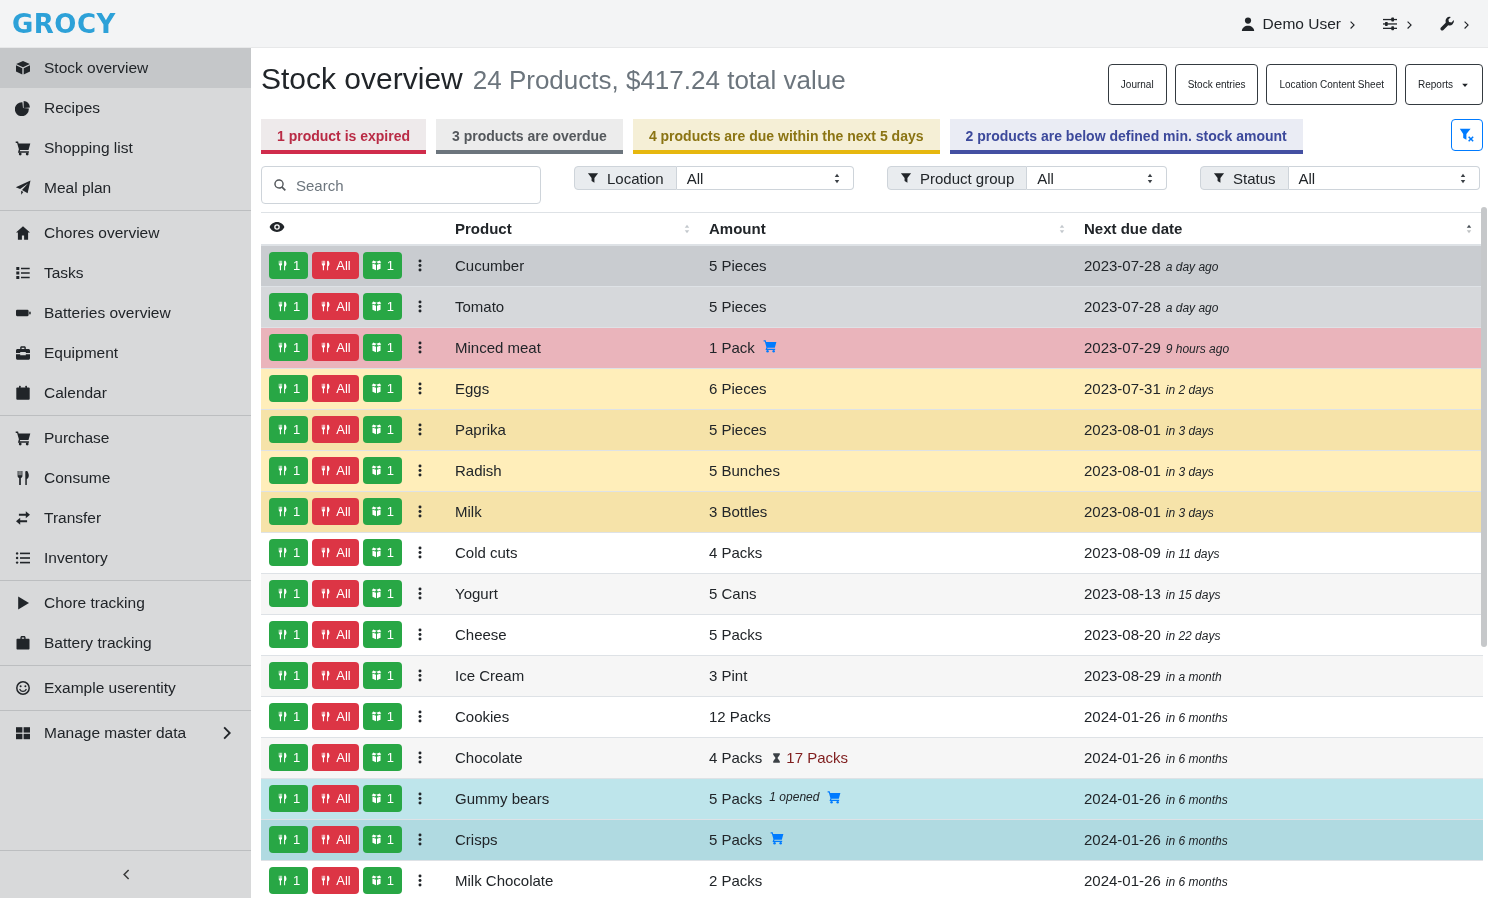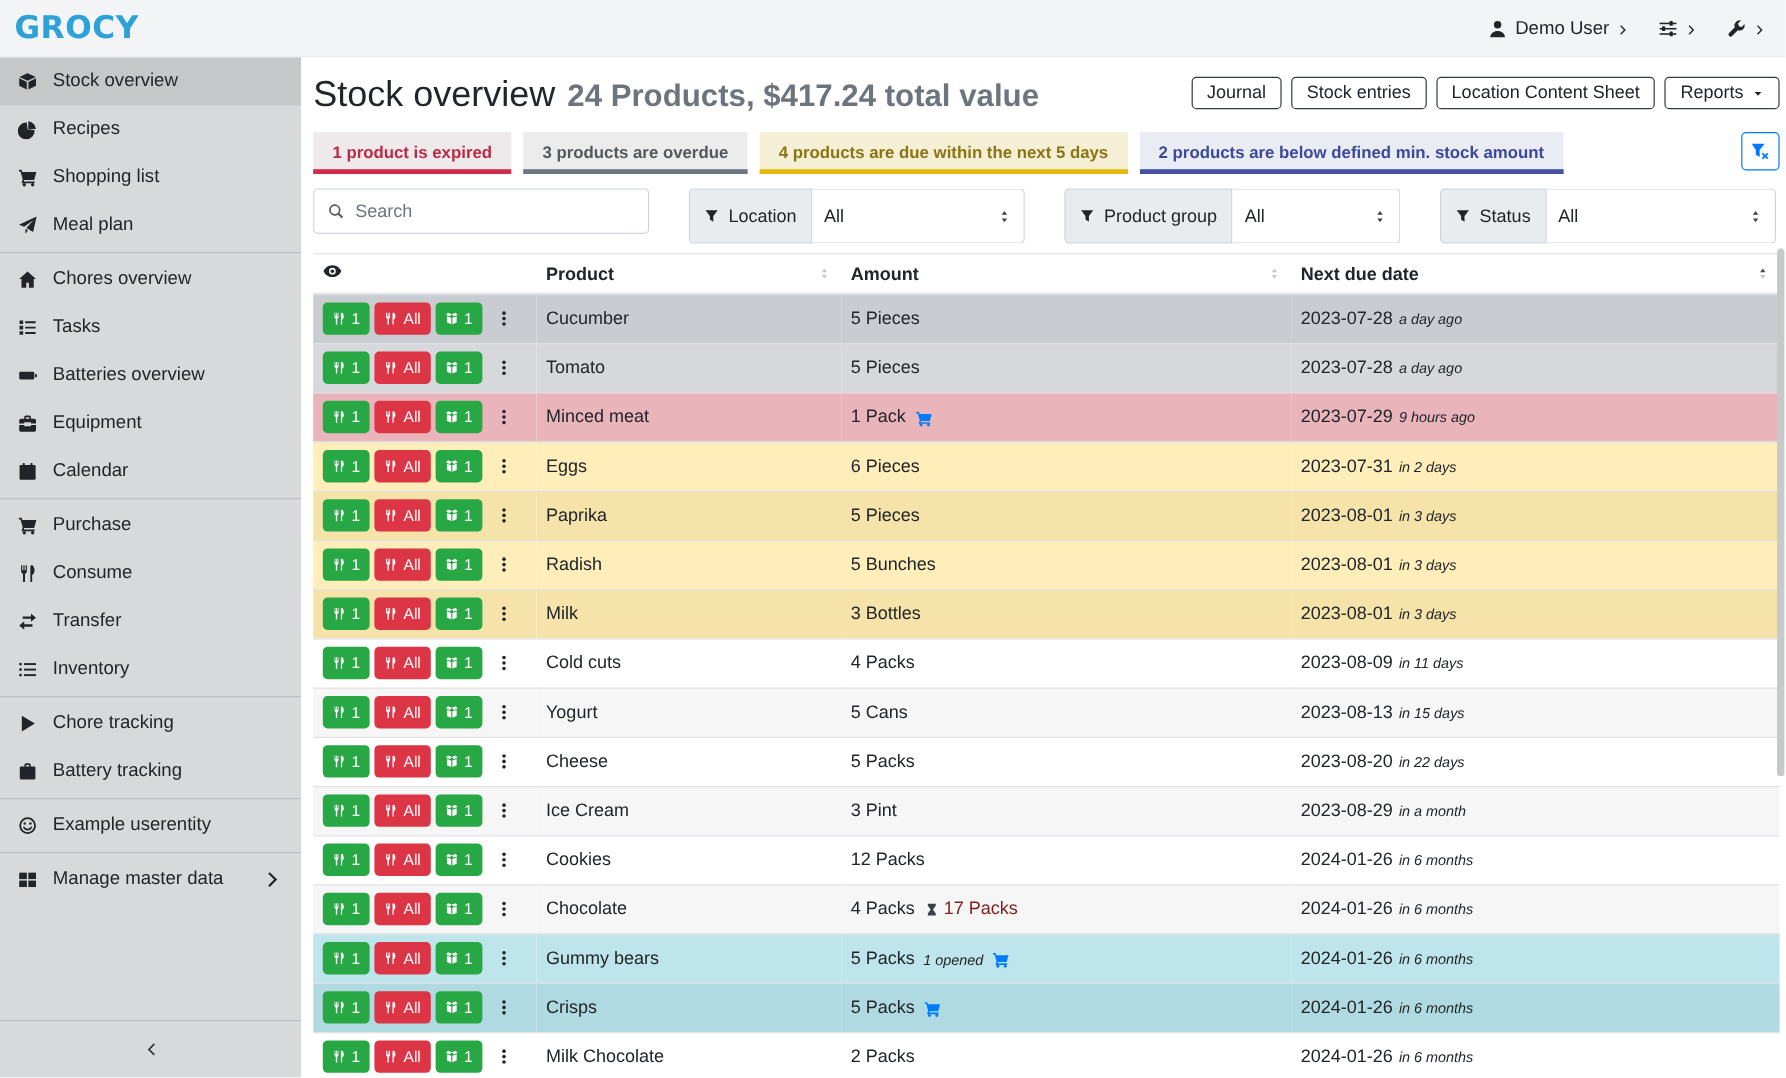--- a/index.html
+++ b/index.html
@@ -25,42 +25,42 @@
   .side-chev { width:11px; height:11px; margin-left:auto; color:#2b2b2b; }
   .side-divider { height:1px; background:#bcbec0; margin:2px 0; }
   .collapse-btn { height:48px; border-top:1px solid #bcbec0; display:flex; align-items:center; justify-content:center; cursor:pointer; }
   .collapse-btn .ic { width:13px; height:13px; color:#3a3a3a; }
 
   
   main { flex:1; padding:8px 5px 0 10px; background:#fff; overflow:hidden; }
   .page-head { display:flex; justify-content:space-between; align-items:flex-start; margin-bottom:14px; }
   .titles { display:flex; align-items:baseline; gap:10px; padding-top:6px; }
   .page-title { font-size:30px; font-weight:500; }
-  .page-subtitle { font-size:26px; font-weight:700; color:#6c757d; }
+  .page-subtitle { font-size:26px; font-weight:400; color:#6c757d; }
   .head-buttons { display:flex; gap:8px; margin-top:8px; }
-  .btn-outline { background:#fff; border:1px solid #343a40; color:#212529; font-family:inherit; font-size:15px; padding:4px 12px; border-radius:4px; cursor:pointer; display:inline-flex; align-items:center; }
+  .btn-outline { background:#fff; border:1px solid #343a40; color:#212529; font-family:inherit; font-size:10px; padding:14px 12px; border-radius:4px; cursor:pointer; display:inline-flex; align-items:center; }
   .caret { width:10px; height:10px; margin-left:7px; }
 
   
   .banners { display:flex; gap:10px; margin-bottom:12px; align-items:flex-start; }
   .banner { padding:9px 16px 6px; border-bottom:4px solid; font-weight:700; font-size:14px; white-space:nowrap; cursor:pointer; }
   .banner-expired   { background:#eeeaeb; color:#b92b45; border-color:#d02c4c; }
   .banner-overdue   { background:#ececec; color:#54585c; border-color:#6c757d; }
   .banner-due-soon  { background:#f5efd6; color:#8b7413; border-color:#e6b70e; }
   .banner-below-min { background:#eaecf4; color:#3c499b; border-color:#4450a2; }
   .filter-clear { margin-left:auto; width:32px; height:32px; border:1px solid #007bff; background:#fff; color:#007bff; border-radius:4px; display:flex; align-items:center; justify-content:center; cursor:pointer; }
   .filter-clear .ic { width:16px; height:16px; }
 
   
   .filter-row { display:flex; gap:33px; margin-bottom:8px; }
   .search-group { flex:0 0 280px; display:flex; align-items:center; gap:9px; border:1px solid #ced4da; border-radius:4px; height:38px; background:#fff; padding:0 11px; }
   .sicon { width:14px; height:14px; color:#55595d; }
   .search-group input { border:none; outline:none; flex:1; font-size:15px; font-family:inherit; color:#212529; background:transparent; }
   .search-group input::placeholder { color:#6c757d; }
-  .filter-group { flex:0 0 280px; display:flex; height:46px; }
+  .filter-group { flex:0 0 280px; display:flex; height:24px; }
   .fg-label { display:flex; align-items:center; gap:8px; background:#e9ecef; border:1px solid #ced4da; border-radius:4px 0 0 4px; padding:0 12px; font-size:15px; white-space:nowrap; }
   .fic { width:12px; height:12px; color:#212529; }
   .fg-select { flex:1; border:1px solid #ced4da; border-left:none; border-radius:0 4px 4px 0; background:#fff; display:flex; align-items:center; justify-content:space-between; padding:0 10px; font-size:15px; cursor:pointer; }
   .selarr { width:12px; height:13px; color:#3c4146; }
 
   
   table { width:100%; border-collapse:collapse; table-layout:fixed; font-size:15px; }
   thead th { text-align:left; font-weight:700; padding:6px 8px; border-top:1px solid #dee2e6; border-bottom:2px solid #dee2e6; position:relative; height:32px; cursor:pointer; }
   th.th-actions { width:186px; }
   th.th-product { width:254px; }
@@ -78,21 +78,21 @@
   tbody tr.status-due-soon:nth-child(odd)  { background:#f6e3a9; }
   tbody tr.status-below-min                { background:#bee5eb; }
   tbody tr.status-below-min:nth-child(odd) { background:#b0dae1; }
   .acts { display:flex; align-items:center; gap:4px; }
   .act { display:inline-flex; align-items:center; gap:5px; border:none; border-radius:4px; color:#fff; font-size:13px; font-family:inherit; height:27px; padding:0 8px; cursor:pointer; }
   .act.g { background:#28a745; }
   .act.r { background:#dc3545; }
   .act .ic { width:11px; height:11px; color:#fff; }
   .dots { width:14px; height:17px; color:#212529; margin-left:7px; cursor:pointer; }
   .td-product { cursor:pointer; }
-  .amount-line { display:flex; align-items:flex-end; }
+  .amount-line { display:flex; align-items:flex-start; }
   .agg { display:inline-flex; align-items:center; gap:4px; color:#7f1d1d; margin-left:9px; }
   .hg { width:11px; height:12px; color:#3c4146; }
   .opened { font-size:12px; font-style:italic; margin-left:7px; }
   .cart-ind { width:14px; height:14px; color:#007bff; margin-left:8px; }
   .date-line { display:flex; align-items:baseline; gap:5px; }
   .rel { font-size:12px; font-style:italic; }
 
   
   .fake-scrollbar { position:fixed; top:202px; right:1px; width:6px; height:690px; }
   .fake-scrollbar .thumb { width:6px; height:440px; margin-top:5px; background:#c6c8ca; border-radius:3px; cursor:pointer; }

